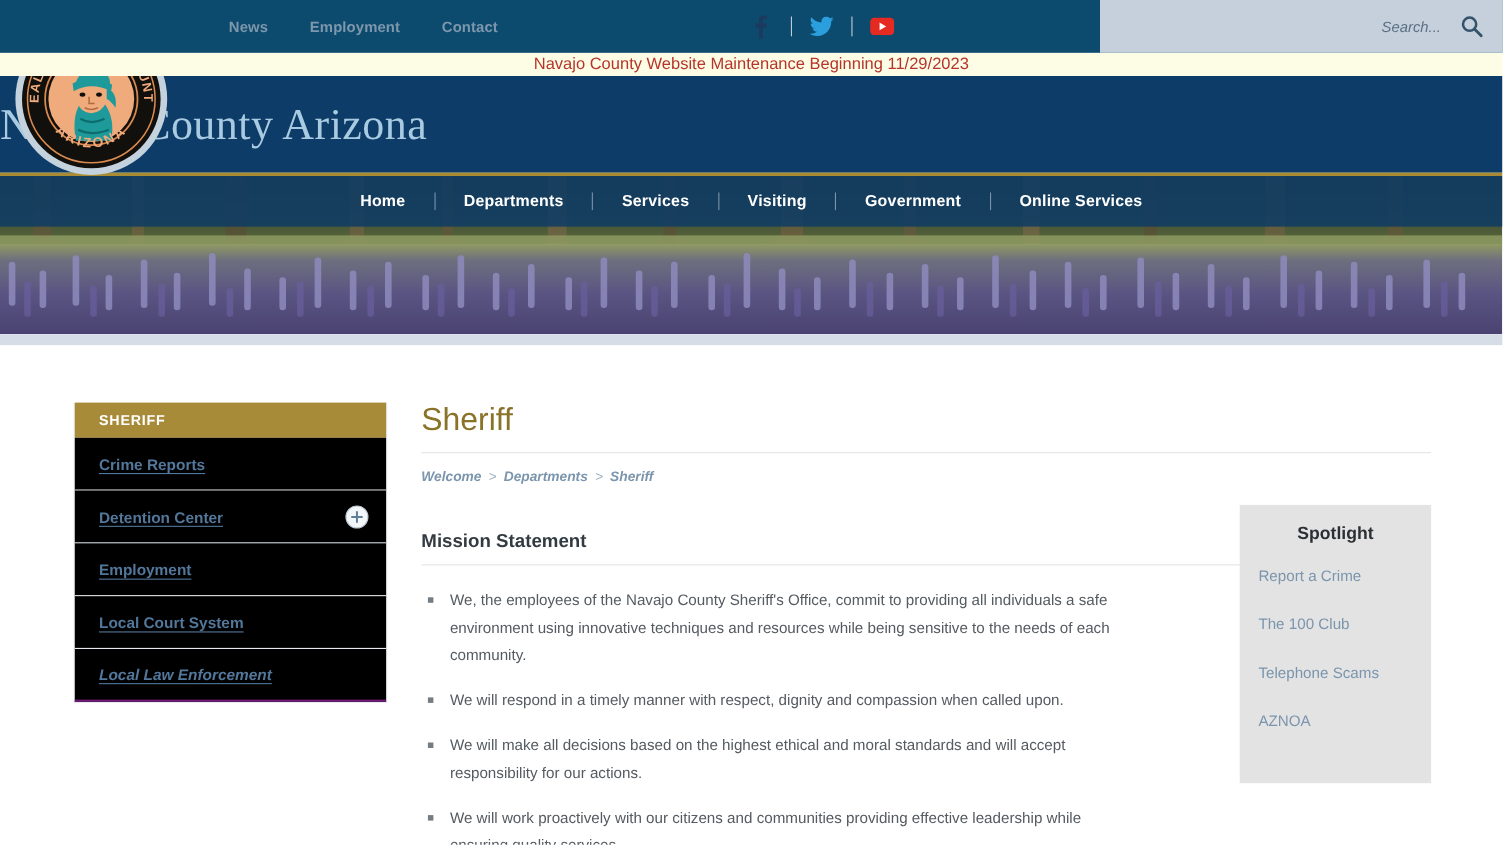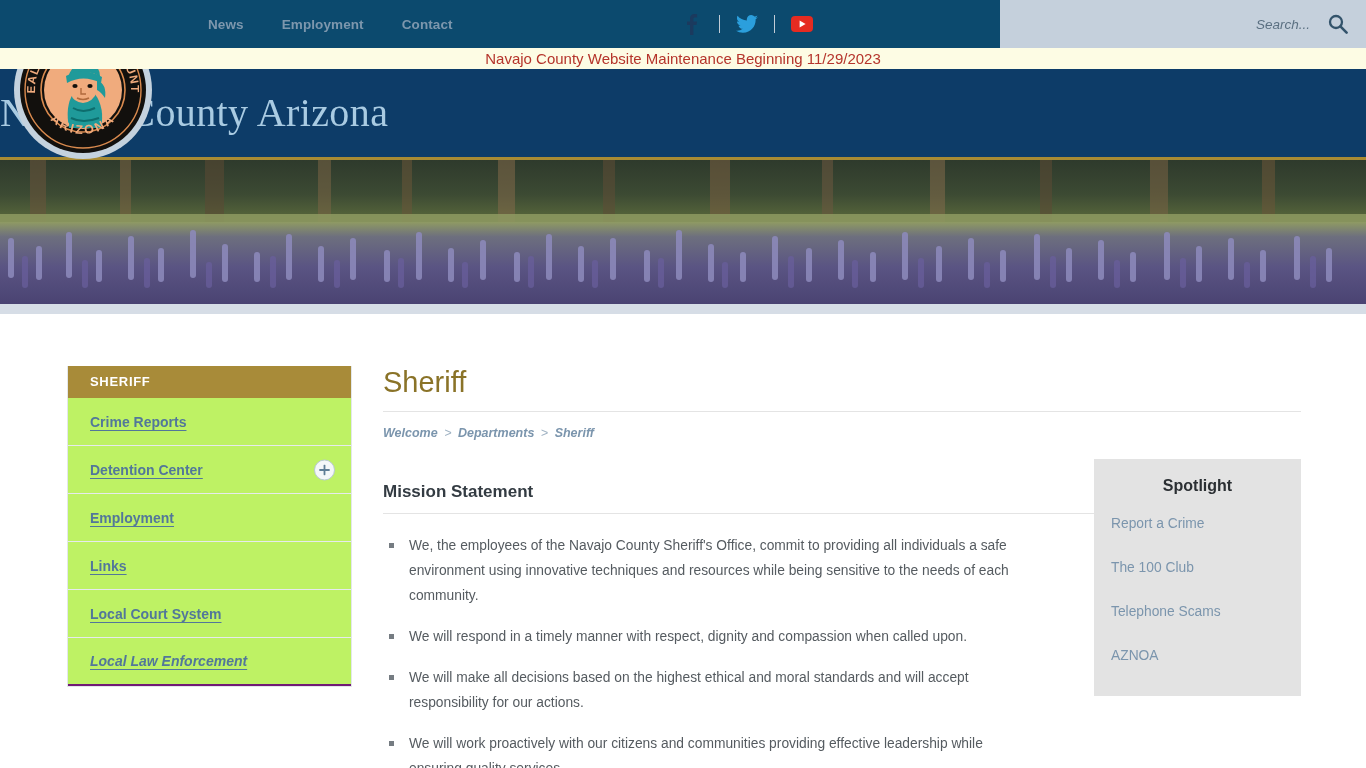--- a/index.html
+++ b/index.html
@@ -190,21 +190,21 @@
     line-height: 32px;
     padding-left: 22px;
   }
   .side-item {
     position: relative;
     height: 48px;
     display: flex;
     align-items: center;
     padding: 0 22px;
     border-bottom: 1px solid #e6eaee;
-    background: #bef264;
+    background: #000000;
   }
   .side-item:last-child { border-bottom: 2px solid #701a75; font-style: italic; }
   .side-item a {
     color: #52779a;
     font-size: 14px;
     font-weight: bold;
     text-decoration: underline;
     text-underline-offset: 3px;
   }
   .plus-btn {
@@ -269,23 +269,23 @@
     position: absolute;
     left: 6px; top: 10px;
     width: 5px; height: 5px;
     background: #757c82;
   }
 
   
   .spotlight {
     position: absolute;
     right: 65px; top: 93px;
-    width: 207px;
+    width: 174px;
     background: #e3e3e3;
-    padding: 18px 0 4px 0;
+    padding: 18px 0 20px 0;
     min-height: 235px;
   }
   .spotlight-title {
     text-align: center;
     font-size: 16px;
     font-weight: bold;
     color: #2b2f33;
     margin-bottom: 21px;
   }
   .spotlight a {
@@ -445,20 +445,33 @@
         <rect x="984" y="102" width="6" height="26" rx="3"></rect>
         <rect x="1050" y="96" width="6" height="32" rx="3"></rect>
         <rect x="1114" y="100" width="6" height="28" rx="3"></rect>
         <rect x="1180" y="98" width="6" height="30" rx="3"></rect>
         <rect x="1244" y="102" width="6" height="26" rx="3"></rect>
         <rect x="1310" y="96" width="6" height="32" rx="3"></rect>
       </g>
     </svg>
   </div>
 
+  <div class="navbar">
+    <a class="nav-item" href="#">Home</a>
+    <div class="nav-sep"></div>
+    <a class="nav-item" href="#">Departments</a>
+    <div class="nav-sep"></div>
+    <a class="nav-item" href="#">Services</a>
+    <div class="nav-sep"></div>
+    <a class="nav-item" href="#">Visiting</a>
+    <div class="nav-sep"></div>
+    <a class="nav-item" href="#">Government</a>
+    <div class="nav-sep"></div>
+    <a class="nav-item" href="#">Online Services</a>
+  </div>
 
   <div class="seal">
     <svg width="140" height="140" viewBox="0 0 140 140">
       <defs>
         <path id="arcTop" d="M 22,70 A 48,48 0 0 1 118,70"></path>
         <path id="arcBot" d="M 26,70 A 44,44 0 0 0 114,70"></path>
       </defs>
       <circle cx="70" cy="70" r="69" fill="#c4d2de"></circle>
       <circle cx="70" cy="70" r="63" fill="#12100d"></circle>
       <circle cx="70" cy="70" r="58" fill="none" stroke="#d98a4e" stroke-width="1.4"></circle>
@@ -507,23 +520,20 @@
             <line x1="5.5" y1="1" x2="5.5" y2="10" stroke="#5e7d96" stroke-width="1.8" stroke-linecap="round"></line>
             <line x1="1" y1="5.5" x2="10" y2="5.5" stroke="#5e7d96" stroke-width="1.8" stroke-linecap="round"></line>
           </svg>
         </span>
       </div>
 
       <div class="side-item">
         <a href="#">Employment</a>
       </div>
       <div class="side-item">
-        <a href="#">Links</a>
-      </div>
-      <div class="side-item">
         <a href="#">Local Court System</a>
       </div>
       <div class="side-item">
         <a href="#">Local Law Enforcement</a>
       </div>
     </div>
 
     <div class="main-col">
       <h1 class="page-title">Sheriff</h1>
       <div class="rule"></div>

